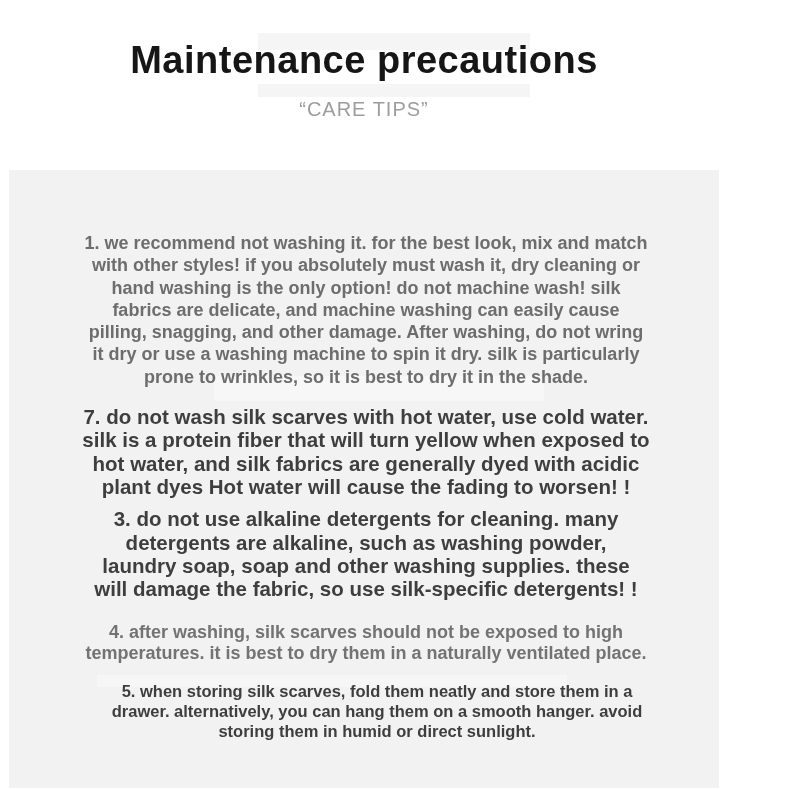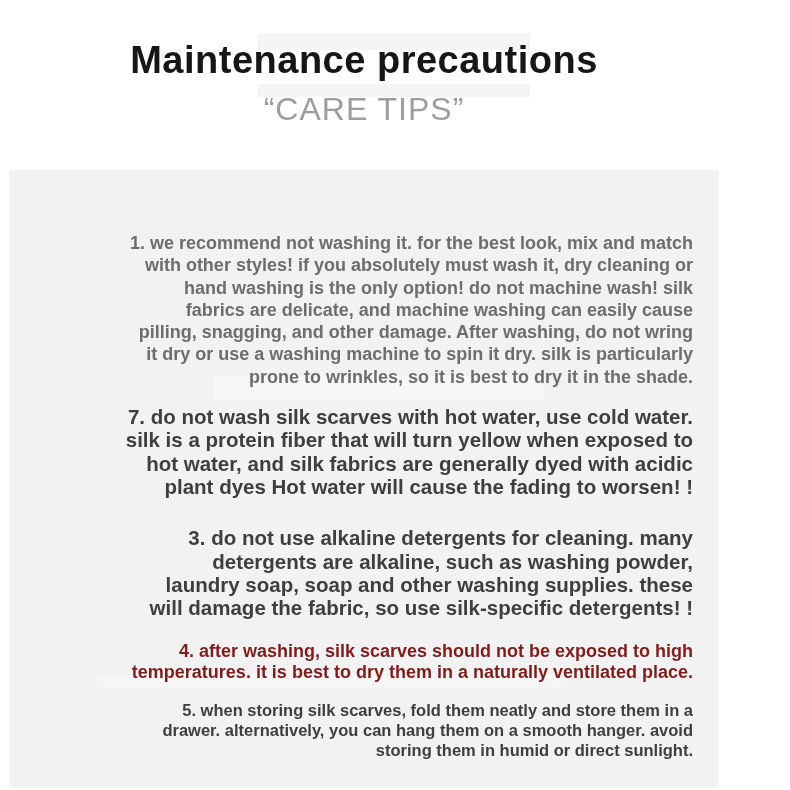--- a/index.html
+++ b/index.html
@@ -35,21 +35,21 @@
     font-weight: 700;
     color: #161616;
     letter-spacing: 0.5px;
   }
 
   .subtitle {
     position: relative;
     z-index: 1;
     margin-top: 8px;
     text-align: center;
-    font-size: 32px;
+    font-size: 20px;
     line-height: 34px;
     font-weight: 400;
     color: #9d9d9d;
     letter-spacing: 1px;
   }
 
   .panel {
     position: relative;
     z-index: 1;
     margin: 44px auto 0 auto;
@@ -57,44 +57,44 @@
     height: 618px;
     background: #f2f2f2;
     padding: 62px 26px 0 30px;
   }
 
   .para {
     position: relative;
     z-index: 1;
     white-space: pre-line;
     font-weight: 700;
-    text-align: right;
+    text-align: center;
   }
   .para-1 {
     font-size: 18px;
     line-height: 22.3px;
     color: #6d6d6d;
   }
   .para-2 {
     margin-top: 17px;
     font-size: 20.5px;
     line-height: 23.3px;
     color: #3e3e3e;
   }
   .para-3 {
-    margin-top: 28px;
+    margin-top: 9px;
     font-size: 20.5px;
     line-height: 23.3px;
     color: #3e3e3e;
   }
   .para-4 {
     margin-top: 22px;
     font-size: 18px;
     line-height: 21px;
-    color: #7f1d1d;
+    color: #737373;
   }
   .para-5 {
     margin-top: 18px;
     font-size: 16.5px;
     line-height: 19.7px;
     color: #3e3e3e;
     margin-left: 22px;
   }
 </style>
 </head>

